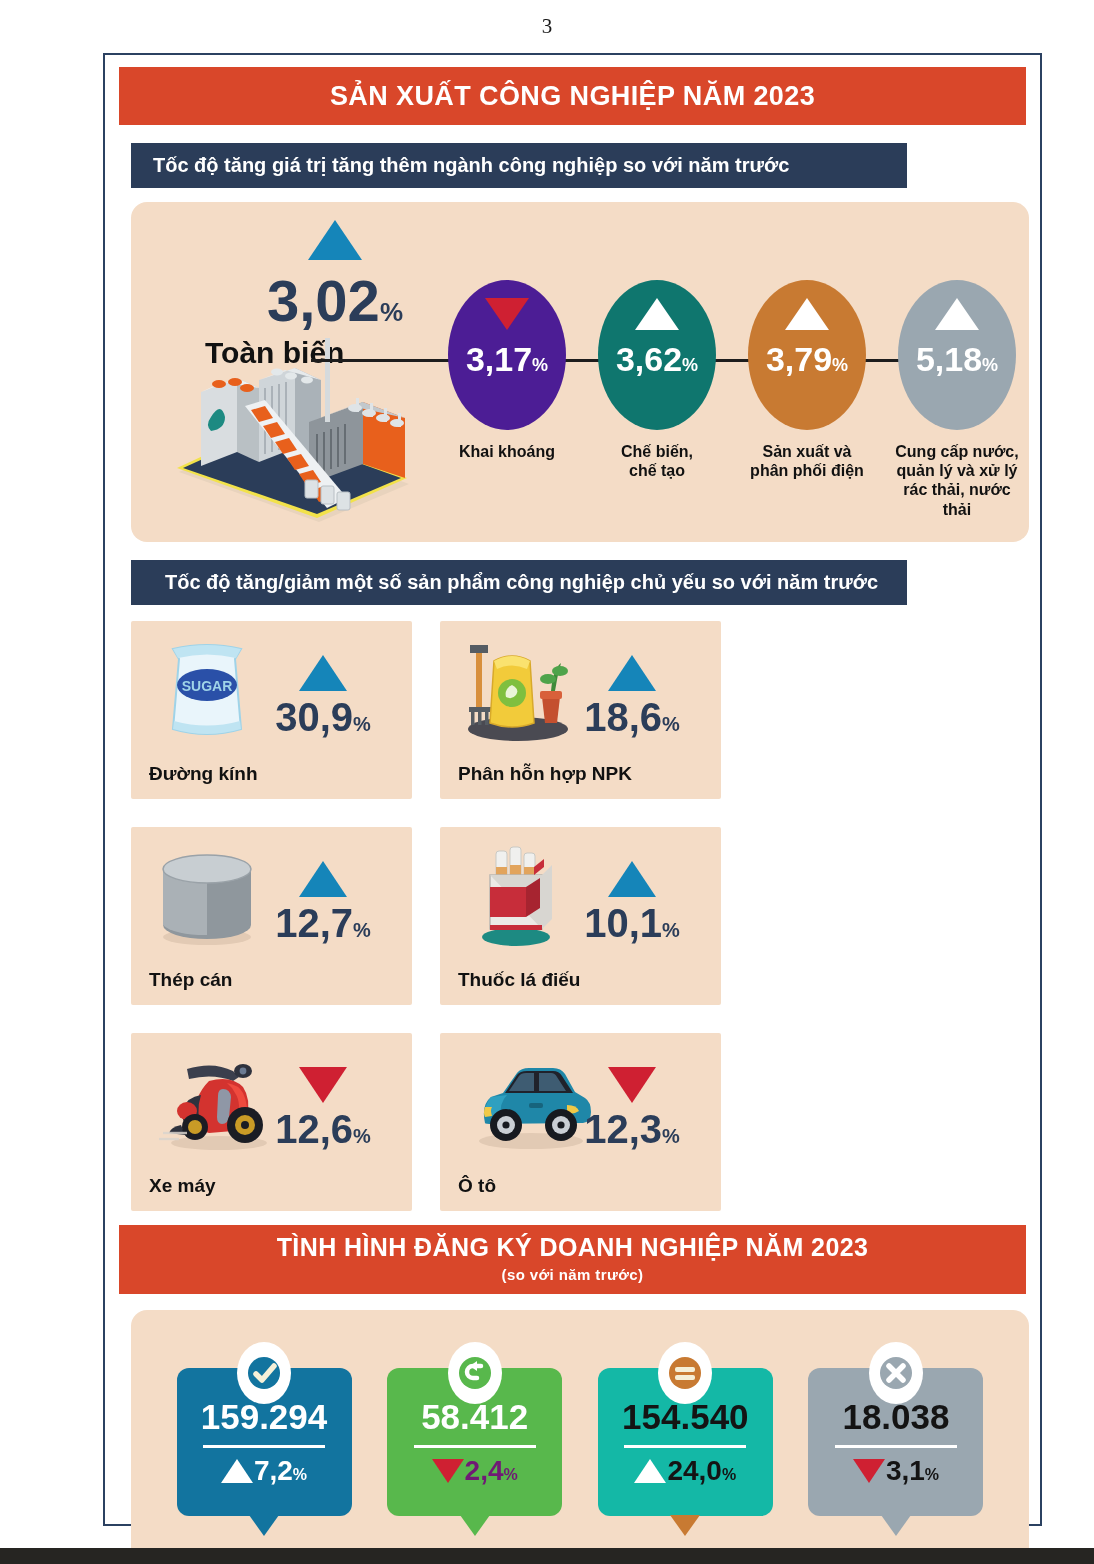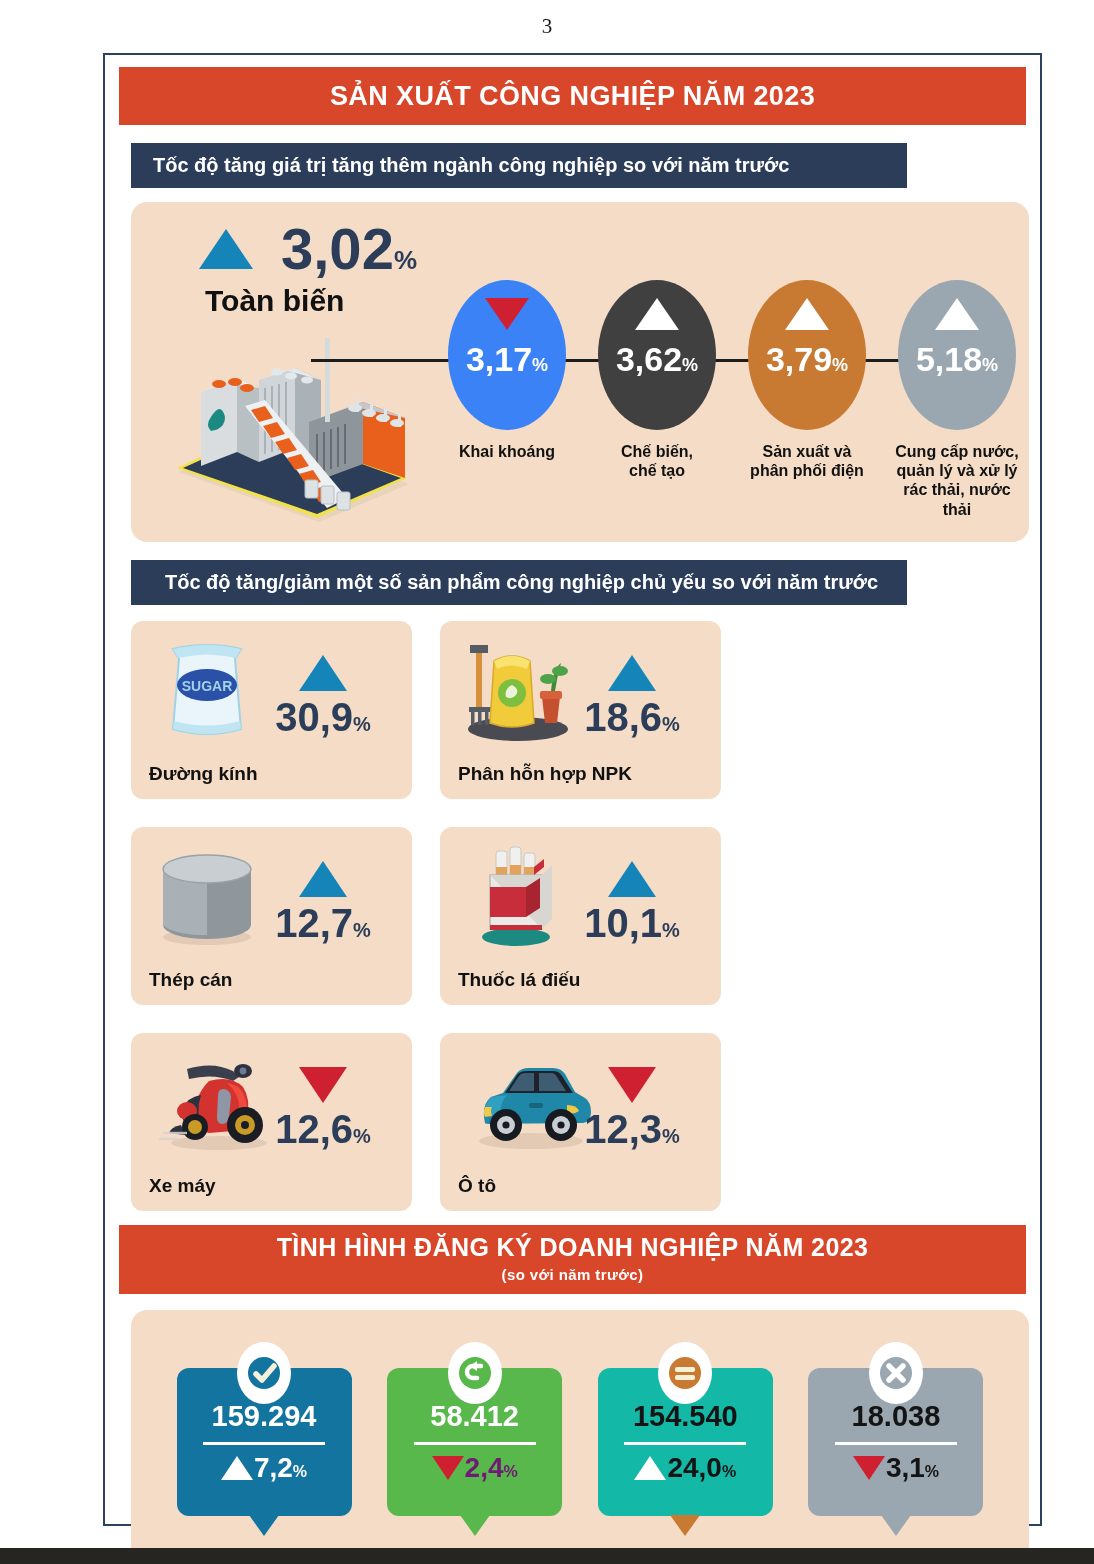--- a/index.html
+++ b/index.html
@@ -76,21 +76,21 @@
     border-radius: 16px;
     position: relative;
   }
   .panel-industry { height: 340px; }
   .panel-biz { height: 330px; margin-top: 16px; }
 
   
   .whole {
     position: absolute; left: 40px; top: 18px; width: 300px;
   }
-  .whole-row { display: flex; align-items: center; gap: 28px; padding-left: 28px; }
+  .whole-row { display: flex; align-items: center; gap: 12px; padding-left: 28px; flex-direction: column; }
   .tri-up {
     width: 0; height: 0;
     border-left: 27px solid transparent;
     border-right: 27px solid transparent;
     border-bottom: 40px solid #1585b9;
   }
   .whole-val {
     font-size: 58px; font-weight: bold; color: #2b3d59; line-height: 1;
   }
   .whole-val .pc { font-size: 26px; }
@@ -140,21 +140,21 @@
     margin-top: 12px; line-height: 1.2;
   }
 
   
   .prod-grid {
     margin: 16px 14px 0 26px; width: 898px;
     display: flex; flex-wrap: wrap; gap: 28px 28px;
   }
   .pcard {
     width: 281px; height: 178px;
-    background: #f4dcc6; border-radius: 12px;
+    background: #f4dcc6; border-radius: 2px;
     position: relative;
   }
   .pcard .art { position: absolute; left: 16px; top: 14px; width: 120px; height: 110px; }
   .pcard .pstat {
     position: absolute; right: 14px; top: 34px; width: 150px;
     display: flex; flex-direction: column; align-items: center;
   }
   .pcard .ptri-up {
     width: 0; height: 0;
     border-left: 24px solid transparent;
@@ -196,21 +196,21 @@
     border-right: 15px solid transparent;
     border-top: 21px solid var(--bcolor);
   }
   .bz-icon {
     position: absolute; top: -26px; left: 50%; transform: translateX(-50%);
     width: 54px; height: 62px; border-radius: 50%;
     background: #ffffff;
     display: flex; align-items: center; justify-content: center;
     z-index: 3;
   }
-  .bz-num { font-size: 29px; font-weight: bold; line-height: 1; }
+  .bz-num { font-size: 35px; font-weight: bold; line-height: 1; }
   .bz-rule { width: 122px; height: 3px; margin: 11px 0 9px 0; }
   .bz-delta { display: flex; align-items: center; gap: 1px; }
   .bz-delta .d-up {
     width: 0; height: 0;
     border-left: 16px solid transparent;
     border-right: 16px solid transparent;
     border-bottom: 24px solid #ffffff;
   }
   .bz-delta .d-dn {
     width: 0; height: 0;
@@ -311,31 +311,31 @@
         <rect x="162" y="164" width="13" height="18" rx="2"></rect>
         <rect x="178" y="170" width="13" height="18" rx="2"></rect>
       </g>
     </svg>
 
     <div class="baseline"></div>
 
     <div class="bubbles">
 
       <div class="bubble">
-        <div class="ell" style="background:#3b82f6">
+        <div class="ell" style="background:#4c1d95">
           <div class="mark-dn"></div>
           <div class="bval">
             <span>3,17</span><span class="pc">%</span>
           </div>
         </div>
         <div class="bcap" style="white-space:pre-line">Khai khoáng</div>
       </div>
 
       <div class="bubble">
-        <div class="ell" style="background:#404040">
+        <div class="ell" style="background:#0f766e">
           <div class="mark-up"></div>
           <div class="bval">
             <span>3,62</span><span class="pc">%</span>
           </div>
         </div>
         <div class="bcap" style="white-space:pre-line">Chế biến,
 chế tạo</div>
       </div>
 
       <div class="bubble">

